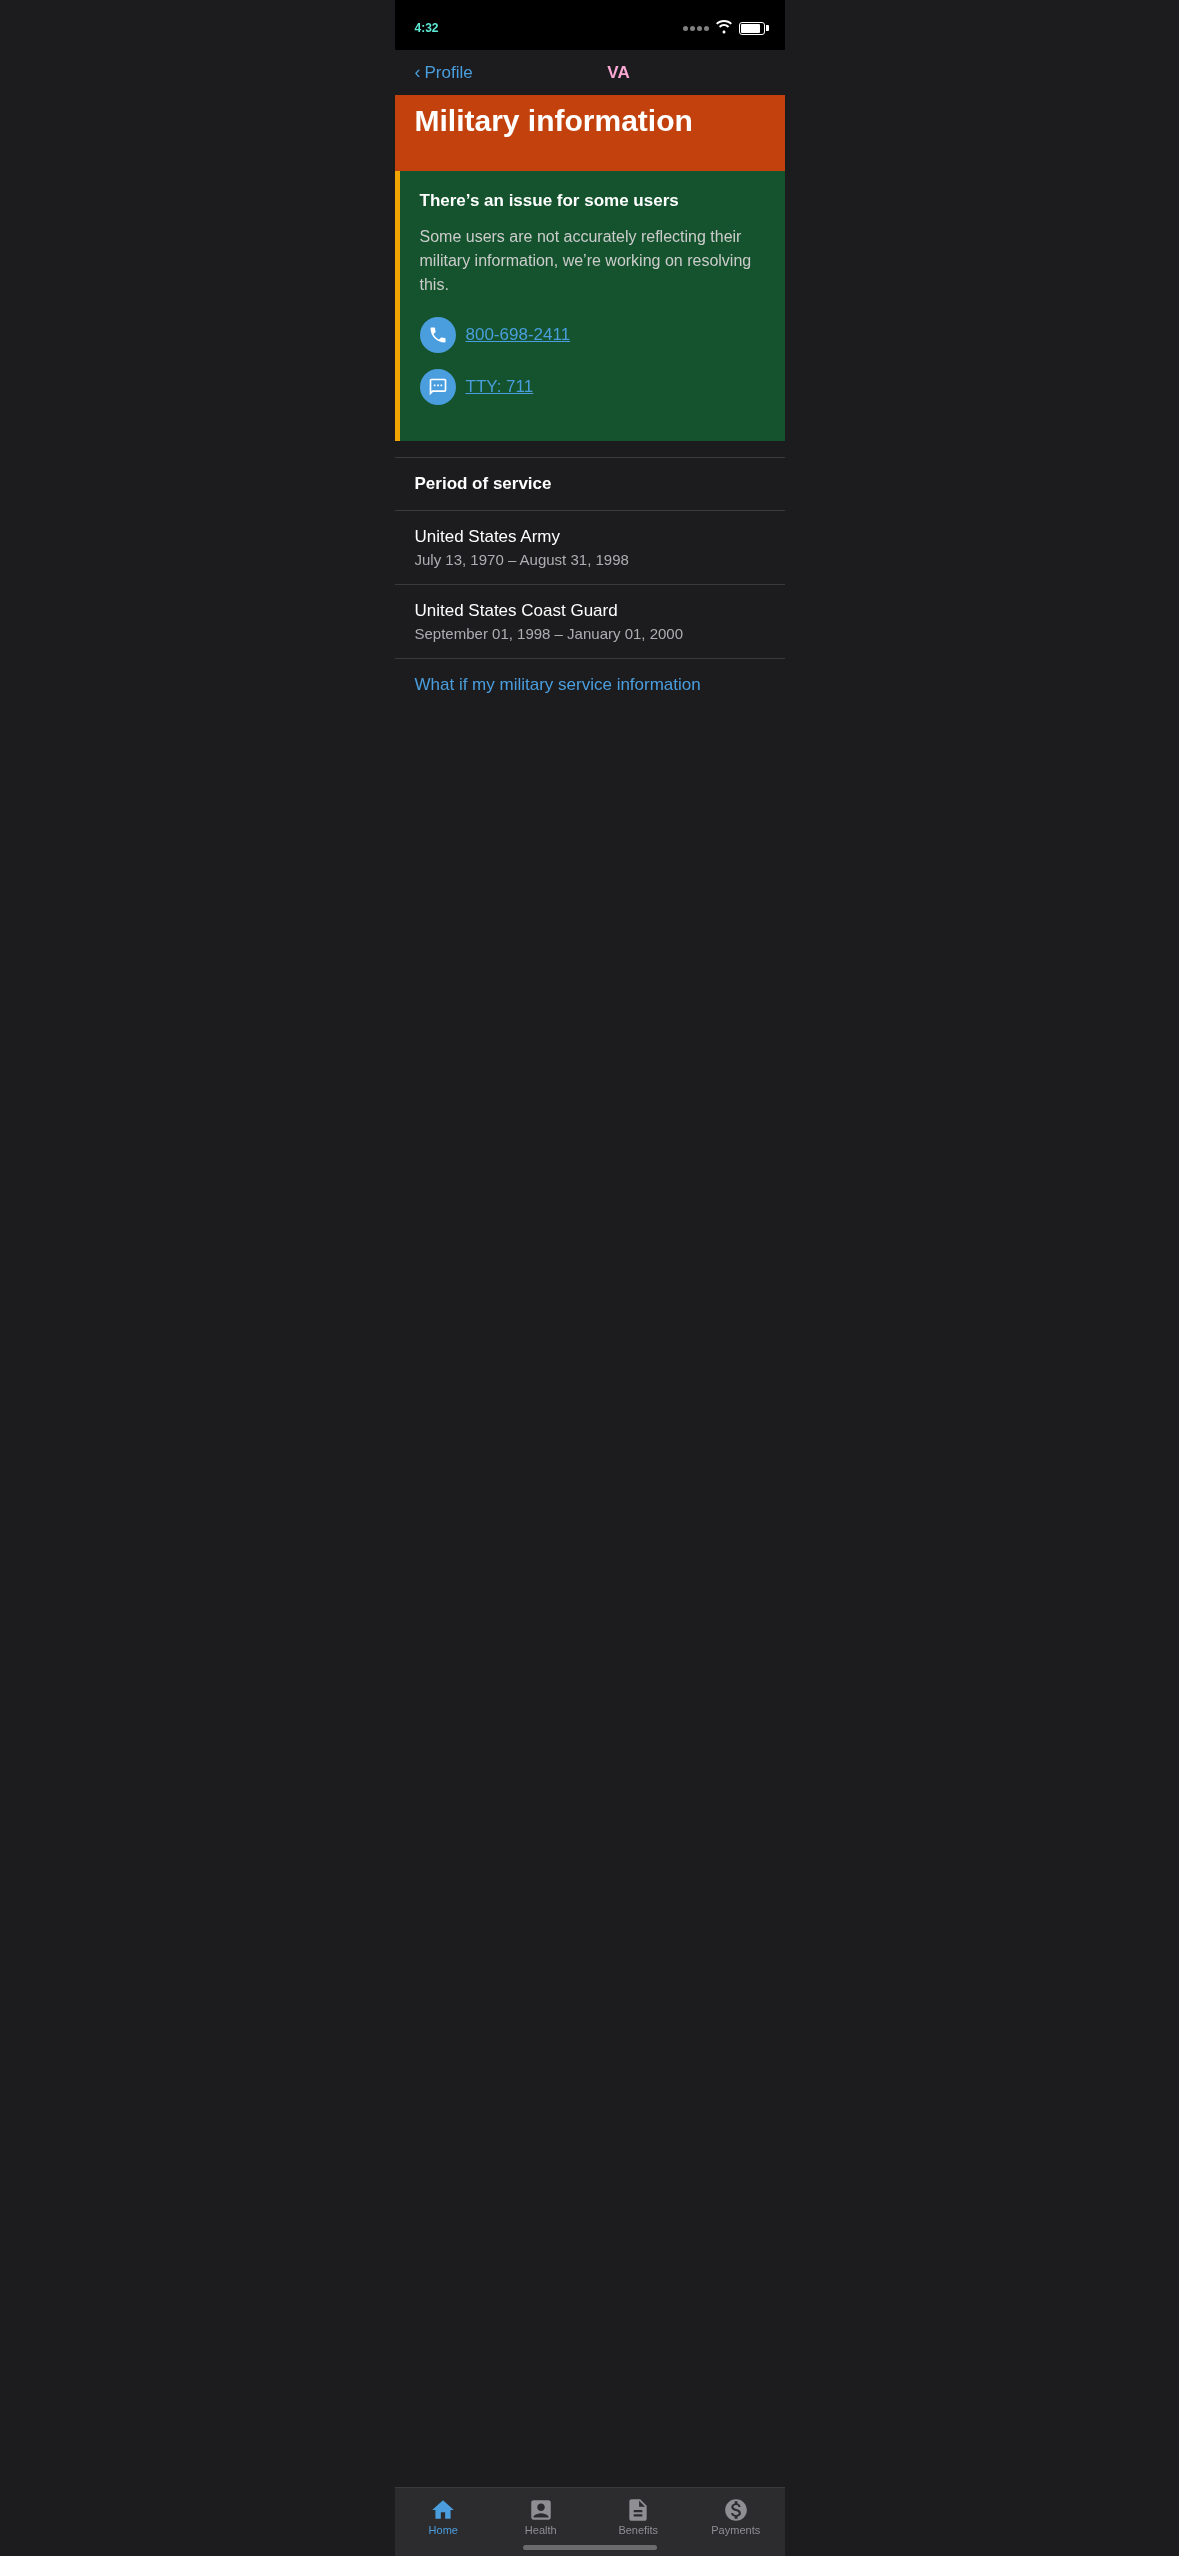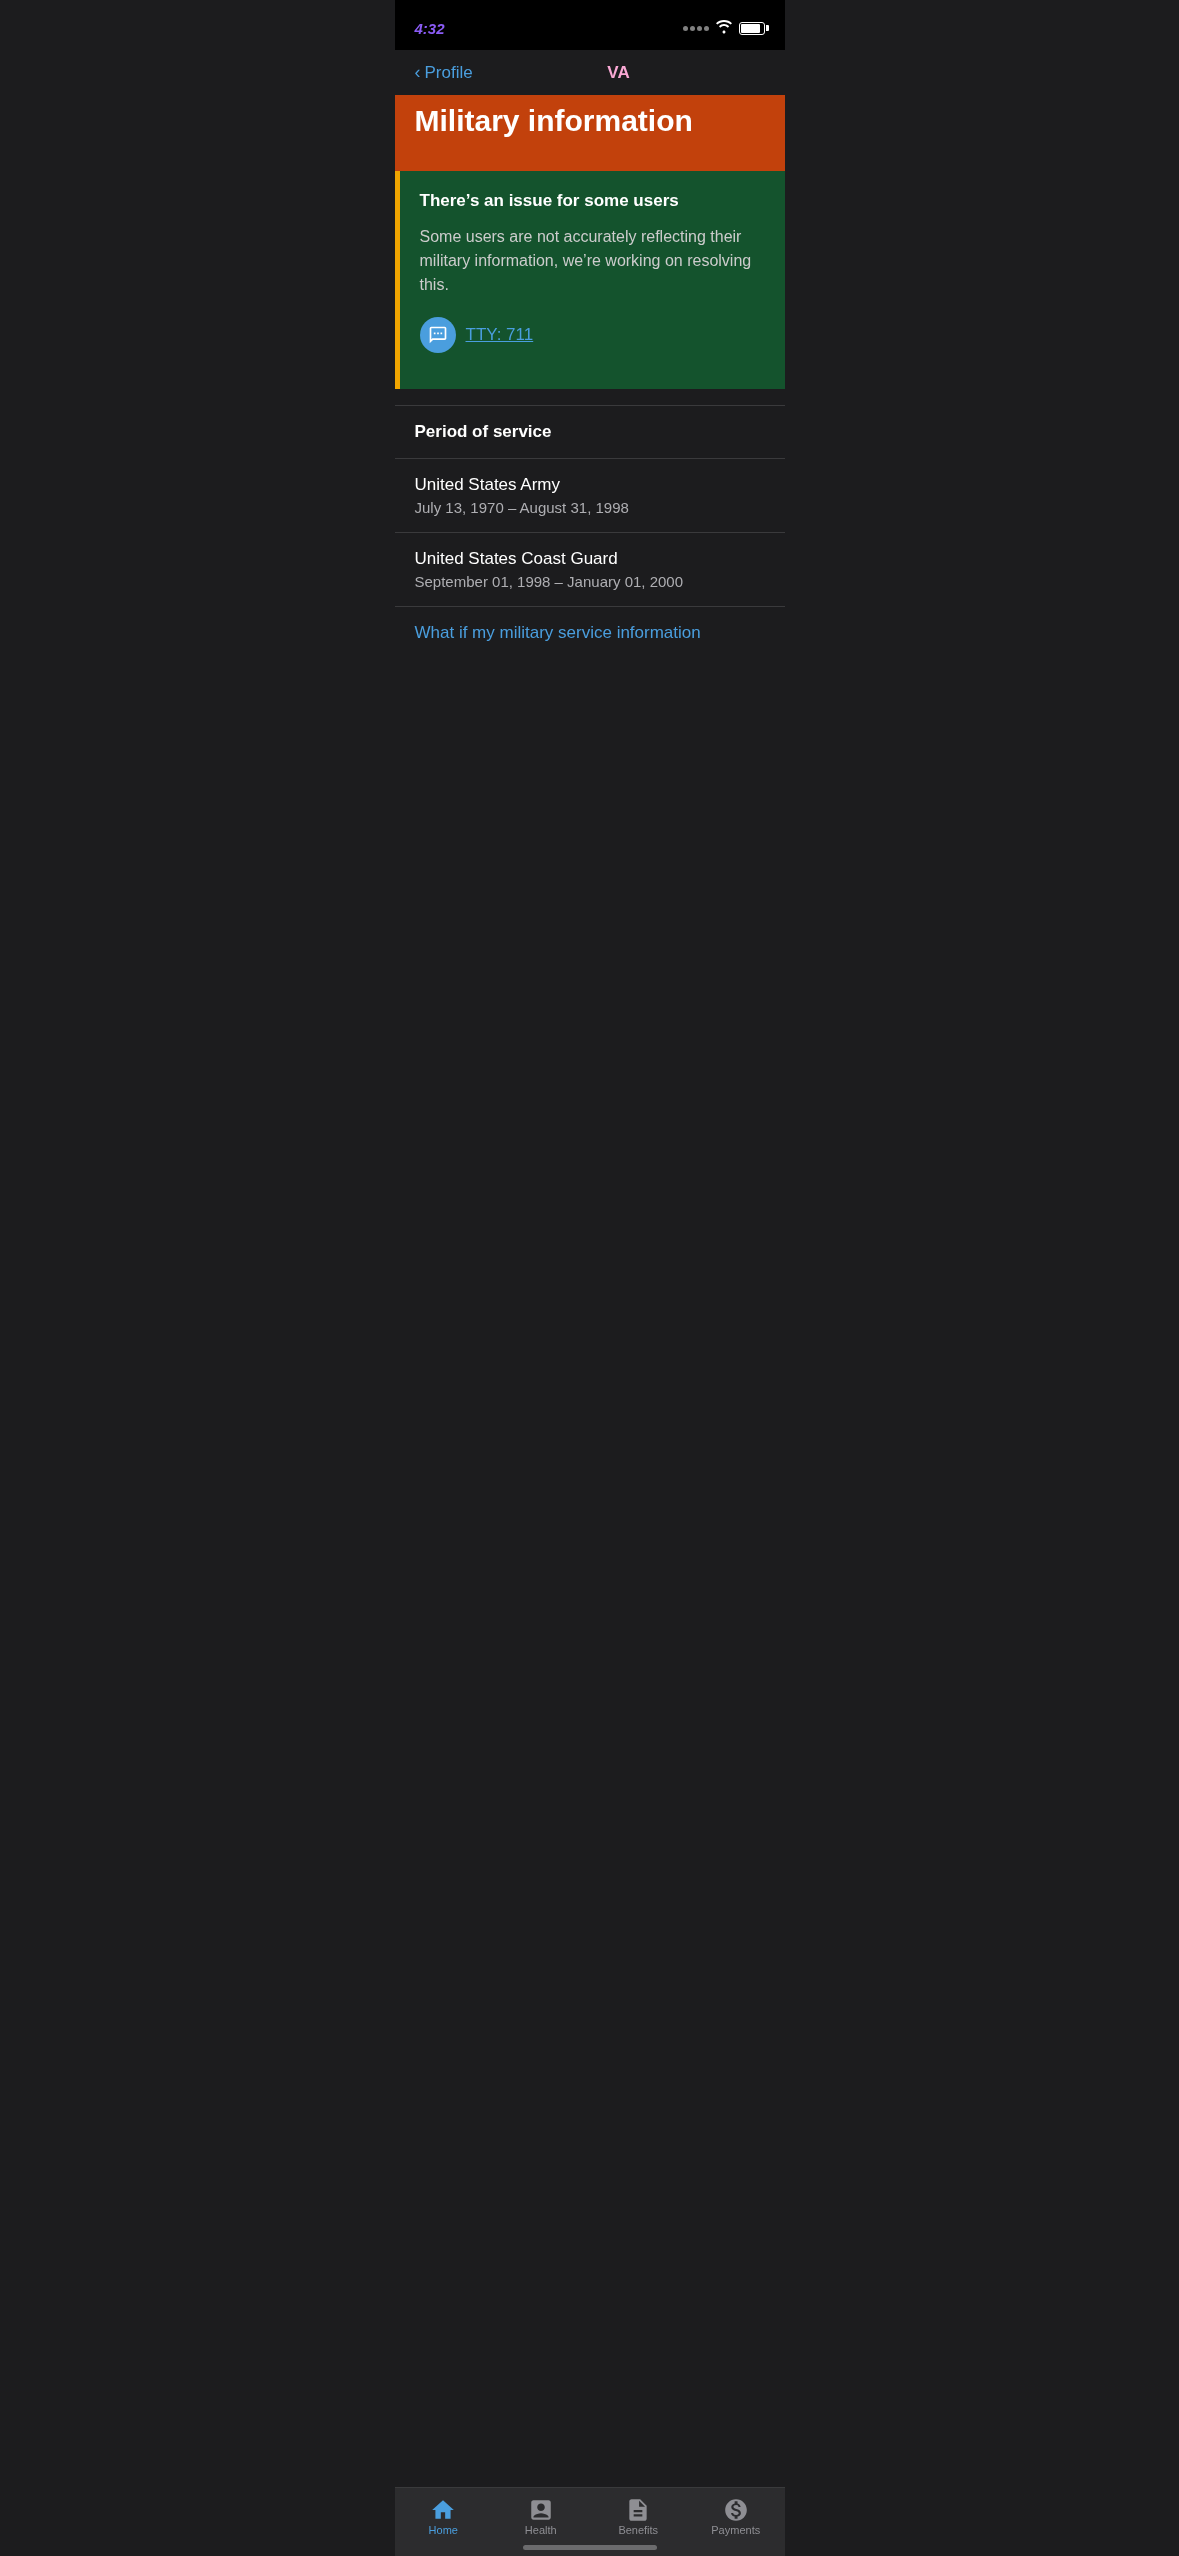--- a/index.html
+++ b/index.html
@@ -24,24 +24,23 @@
     .status-bar {
       background-color: #000000;
       display: flex;
       justify-content: space-between;
       align-items: center;
       padding: 14px 20px 8px 20px;
       height: 50px;
     }
 
     .status-time {
-      font-size: 15px;
+      font-size: 12px;
       font-weight: 600;
-      color: #8b5cf6;
-      font-style: italic;
+      color: #5eead4;
     }
 
     .status-right {
       display: flex;
       align-items: center;
       gap: 6px;
     }
 
     .status-dots {
       display: flex;
@@ -360,20 +359,28 @@
 <div class="page-title-section">
   <h1 class="page-title">Military information</h1>
 </div>
 
 <div class="content-area">
 
   <div class="alert-banner">
     <div class="alert-title">There’s an issue for some users</div>
     <div class="alert-body">Some users are not accurately reflecting their military information, we’re working on resolving this.</div>
 
+    <a class="contact-link" href="tel:8006982411">
+      <div class="contact-icon">
+        <svg viewBox="0 0 24 24" xmlns="http://www.w3.org/2000/svg">
+          <path d="M6.6 10.8c1.4 2.8 3.8 5.1 6.6 6.6l2.2-2.2c.3-.3.7-.4 1-.2 1.1.4 2.3.6 3.6.6.6 0 1 .4 1 1V20c0 .6-.4 1-1 1-9.4 0-17-7.6-17-17 0-.6.4-1 1-1h3.5c.6 0 1 .4 1 1 0 1.3.2 2.5.6 3.6.1.3 0 .7-.2 1L6.6 10.8z"></path>
+        </svg>
+      </div>
+      <span class="contact-text">800-698-2411</span>
+    </a>
 
     <a class="contact-link" href="tel:711">
       <div class="contact-icon">
         <svg viewBox="0 0 24 24" xmlns="http://www.w3.org/2000/svg">
           <path d="M20 2H4c-1.1 0-2 .9-2 2v18l4-4h14c1.1 0 2-.9 2-2V4c0-1.1-.9-2-2-2zm0 14H5.2L4 17.2V4h16v12zM7 9h2v2H7zm4 0h2v2h-2zm4 0h2v2h-2z"></path>
         </svg>
       </div>
       <span class="contact-text">TTY: 711</span>
     </a>
   </div>

